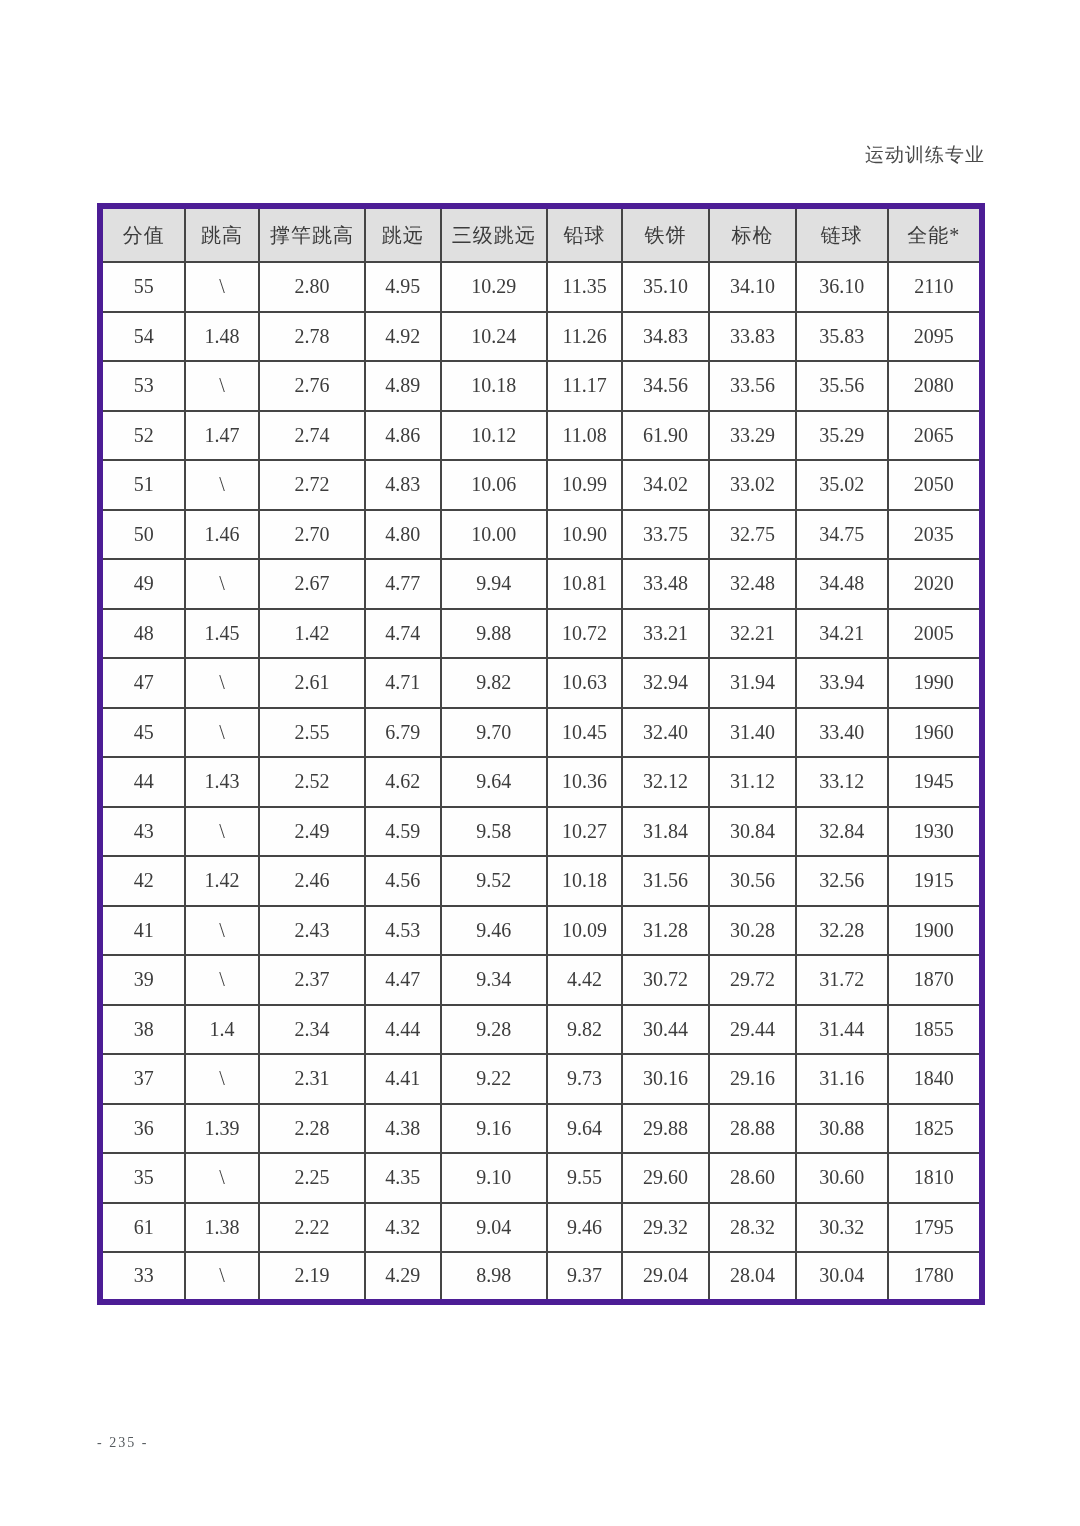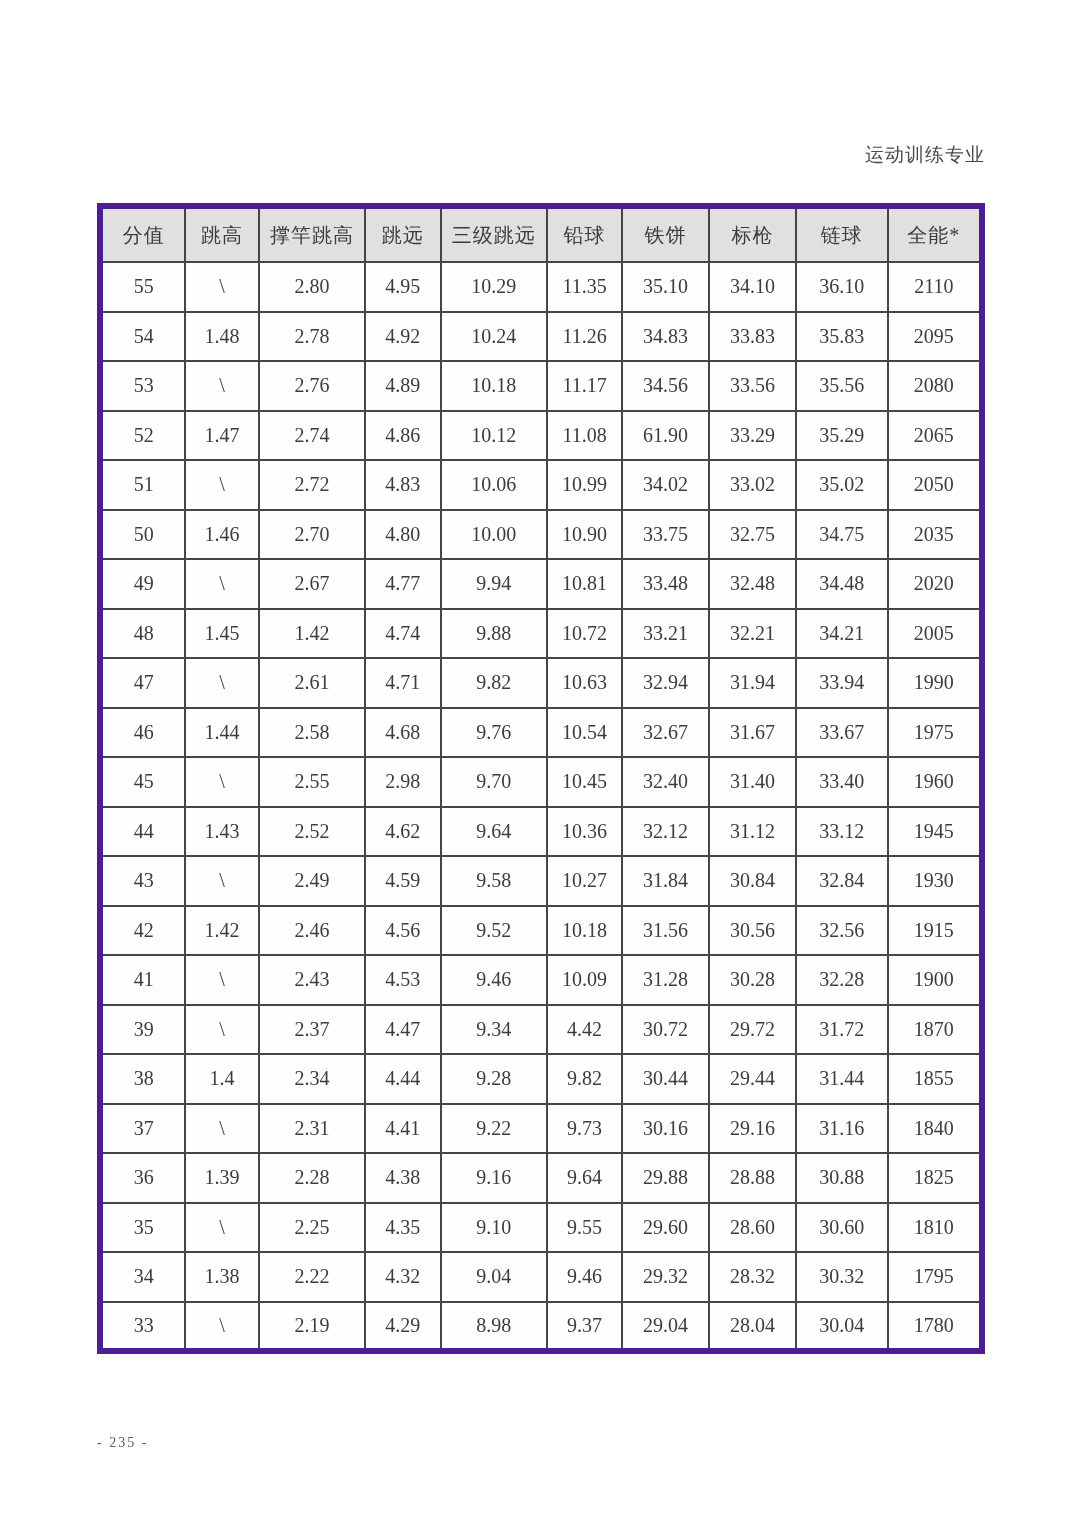--- a/index.html
+++ b/index.html
@@ -212,36 +212,24 @@
           <td>2.61</td>
           <td>4.71</td>
           <td>9.82</td>
           <td>10.63</td>
           <td>32.94</td>
           <td>31.94</td>
           <td>33.94</td>
           <td>1990</td>
         </tr>
         <tr>
-          <td>46</td>
-          <td>1.44</td>
-          <td>2.58</td>
-          <td>4.68</td>
-          <td>9.76</td>
-          <td>10.54</td>
-          <td>32.67</td>
-          <td>31.67</td>
-          <td>33.67</td>
-          <td>1975</td>
-        </tr>
-        <tr>
           <td>45</td>
           <td>\</td>
           <td>2.55</td>
-          <td>2.98</td>
+          <td>6.79</td>
           <td>9.70</td>
           <td>10.45</td>
           <td>32.40</td>
           <td>31.40</td>
           <td>33.40</td>
           <td>1960</td>
         </tr>
         <tr>
           <td>44</td>
           <td>1.43</td>
@@ -344,21 +332,21 @@
           <td>2.25</td>
           <td>4.35</td>
           <td>9.10</td>
           <td>9.55</td>
           <td>29.60</td>
           <td>28.60</td>
           <td>30.60</td>
           <td>1810</td>
         </tr>
         <tr>
-          <td>34</td>
+          <td>61</td>
           <td>1.38</td>
           <td>2.22</td>
           <td>4.32</td>
           <td>9.04</td>
           <td>9.46</td>
           <td>29.32</td>
           <td>28.32</td>
           <td>30.32</td>
           <td>1795</td>
         </tr>

